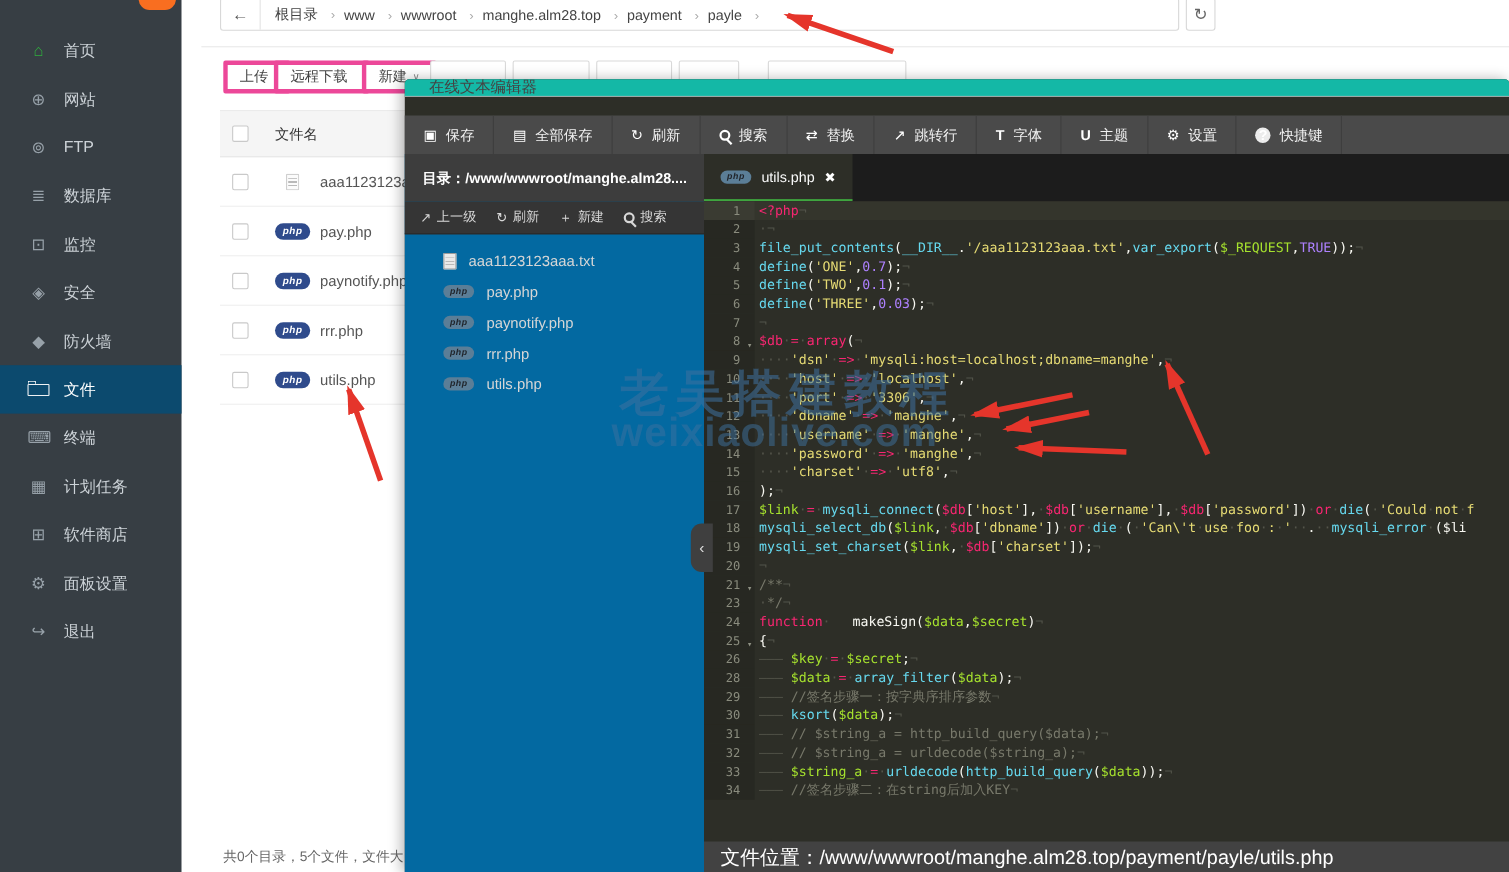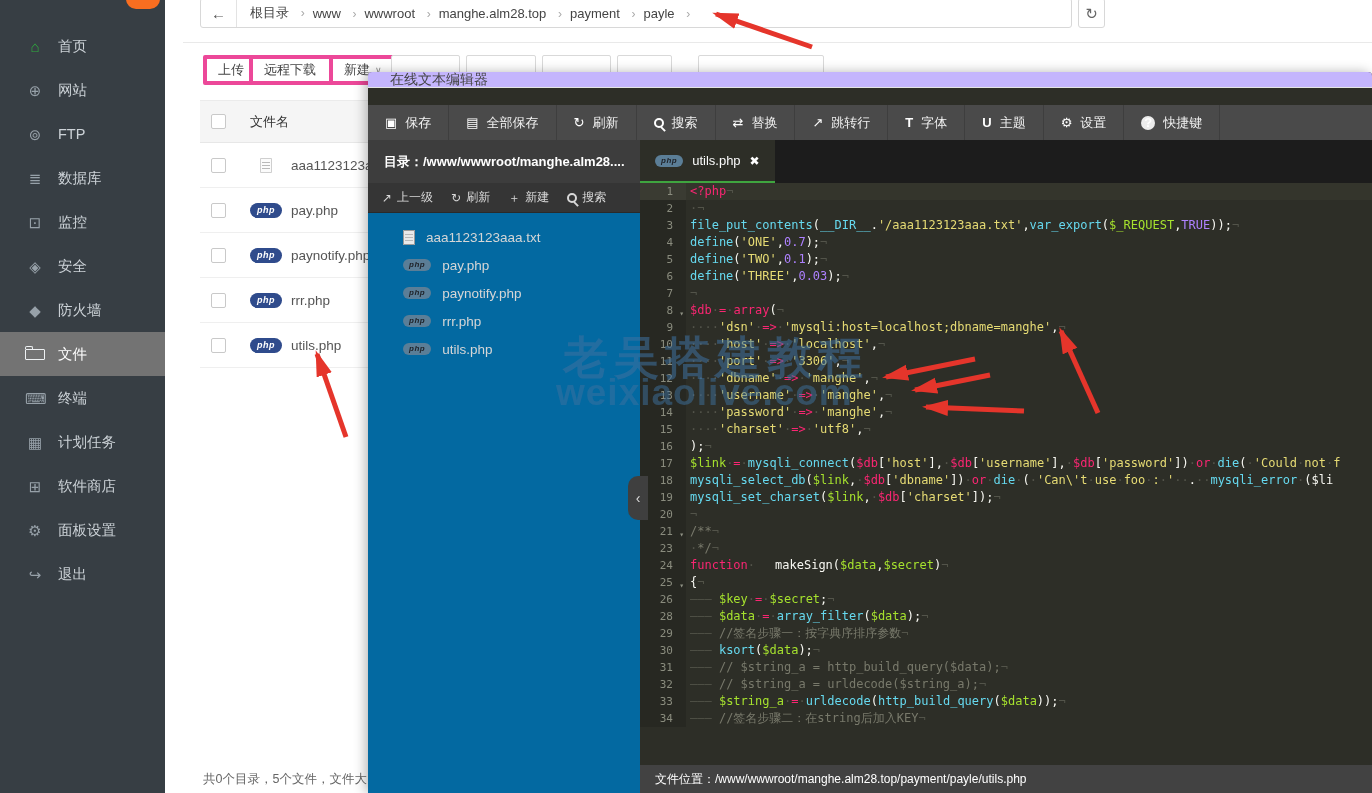--- a/index.html
+++ b/index.html
@@ -7,21 +7,21 @@
   body { position:relative; overflow:hidden; background:#fff;
          font-family:"Liberation Sans","DejaVu Sans",sans-serif; }
 
   
   .sidebar { position:absolute; left:0; top:0; width:165px; height:793px; background:#373e44; z-index:2; }
   .logo-pill { position:absolute; left:126px; top:-11px; width:34px; height:20px; border-radius:10px; background:#f96e20; }
   .sb-items { position:absolute; top:24px; left:0; right:0; }
   .sb-item { height:44px; display:flex; align-items:center; padding-left:25px; cursor:pointer; }
   .sb-item .gi { width:20px; color:#97a1a9; font-size:15px; text-align:center; flex:none; }
   .sb-item .lbl { margin-left:13px; font-size:14.5px; color:#ccd2d7; }
-  .sb-item.active { background:#737373; }
+  .sb-item.active { background:#0c4a6e; }
   .sb-item.active .lbl { color:#fff; }
   .sb-item.active .gi { color:#eef1f3; }
   .gi-home { color:#2fae3e !important; }
 
   
   .crumb-bar { position:absolute; left:200px; top:-2px; width:872px; height:30px; background:#fff;
                border:1px solid #d8d8d8; border-radius:3px; display:flex; align-items:center; z-index:1; }
   .crumb-back { width:36px; height:100%; border-right:1px solid #e3e3e3; display:flex; align-items:center; justify-content:center;
                 color:#555; font-size:15px; font-weight:bold; cursor:pointer; }
   .crumbs { display:flex; align-items:center; padding-left:13px; font-size:13px; color:#444; }
@@ -65,21 +65,21 @@
   .gi-doc::after { content:""; position:absolute; left:2px; right:2px; top:4px; height:8px;
                    background:repeating-linear-gradient(to bottom,#b9b9b9 0 1px,transparent 1px 3px); }
   .gi-hotkey { width:14px; height:14px; border-radius:50%; background:#ececec; color:#4a4a4a;
                font-size:10px; font-weight:bold; text-align:center; line-height:14px; }
   .gi-font { font-weight:bold; font-size:13px; }
   .gi-theme { font-weight:bold; font-size:13px; }
 
   
   .modal { position:absolute; left:368px; top:72px; width:1004px; height:721px; z-index:5;
            border-radius:4px 4px 0 0; box-shadow:-3px 0 12px rgba(0,0,0,.28); background:#2d2e27; }
-  .m-title { position:absolute; left:0; top:0; width:100%; height:16px; background:#c4b5fd;
+  .m-title { position:absolute; left:0; top:0; width:100%; height:16px; background:#14b8a6;
              border-bottom:1px solid #e4e4e4; border-radius:4px 4px 0 0; font-size:14px; color:#444;
              display:flex; align-items:center; padding-left:22px; }
   .m-toolbar { position:absolute; left:0; top:33px; width:100%; height:35px; background:#4a4a4a; display:flex; }
   .ed-btn { height:35px; display:flex; align-items:center; gap:8px; padding:0 17px; font-size:13px;
             color:#f2f2f2; border-right:1px solid #3e3e3e; cursor:pointer; }
   .ed-btn .gi { color:#fff; font-size:13px; }
 
   .m-left { position:absolute; left:0; top:68px; width:272px; bottom:0; background:#0369a1; display:flex; flex-direction:column; }
   .p-header { height:43px; flex:none; background:#3d3d3d; color:#fff; font-weight:bold; font-size:13px;
               display:flex; align-items:center; padding:0 16px; white-space:nowrap; overflow:hidden; }
@@ -105,21 +105,21 @@
   .cl .g { width:46px; flex:none; background:#272822; color:#8a8c7e; text-align:right;
            padding-right:13px; font-size:11px; position:relative; }
   .cl.fold .g::after { content:"▾"; position:absolute; right:2px; top:3px; font-size:8px; color:#8f9184; }
   .cl .t { white-space:pre; padding-left:4px; }
   .cl.active { background:#34352c; }
   .cl.active .g { background:#3a3b32; }
   .tok-k { color:#f92672; } .tok-f { color:#66d9ef; } .tok-s { color:#e6db74; }
   .tok-n { color:#ae81ff; } .tok-v { color:#a6e22e; } .tok-c { color:#78796b; }
   .tok-p { color:#f8f8f2; } .tok-ws { color:#53544a; } .tok-w { color:#f8f8f2;padding-left:20px; }
   .statusbar { position:absolute; left:0; bottom:0; right:0; height:28px; background:#424242; color:#fff;
-               font-size:12px; display:flex; align-items:center; padding-left:15px; white-space:nowrap;margin-top:44px; }
+               font-size:18px; display:flex; align-items:center; padding-left:15px; white-space:nowrap;margin-top:44px; }
   .collapse-handle { position:absolute; left:-12px; top:336px; width:20px; height:44px; background:#3f3f3f;
                      border-radius:10px 0 0 10px; color:#ddd; display:flex; align-items:center;
                      justify-content:center; font-size:14px; cursor:pointer; }
 
   
   .watermark { position:absolute; z-index:7; pointer-events:none; font-weight:bold; }
   .wm1 { left:563px; top:328px; font-size:45px; letter-spacing:6px; color:rgba(62,113,160,.55); }
   .wm2 { left:556px; top:372px; font-size:37px; letter-spacing:1px; color:rgba(62,113,160,.5); }
   .arrows { position:absolute; left:0; top:0; width:1372px; height:793px; z-index:10; pointer-events:none; }
 </style>

